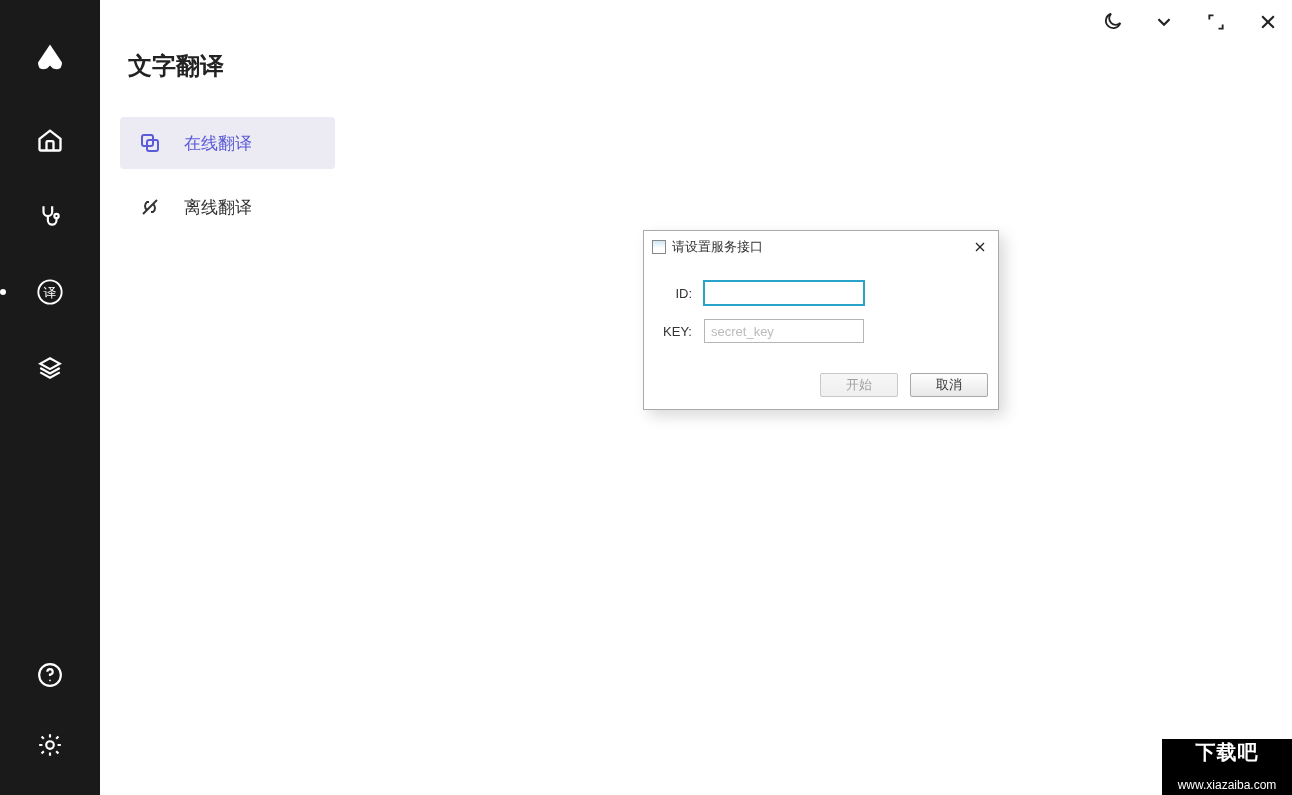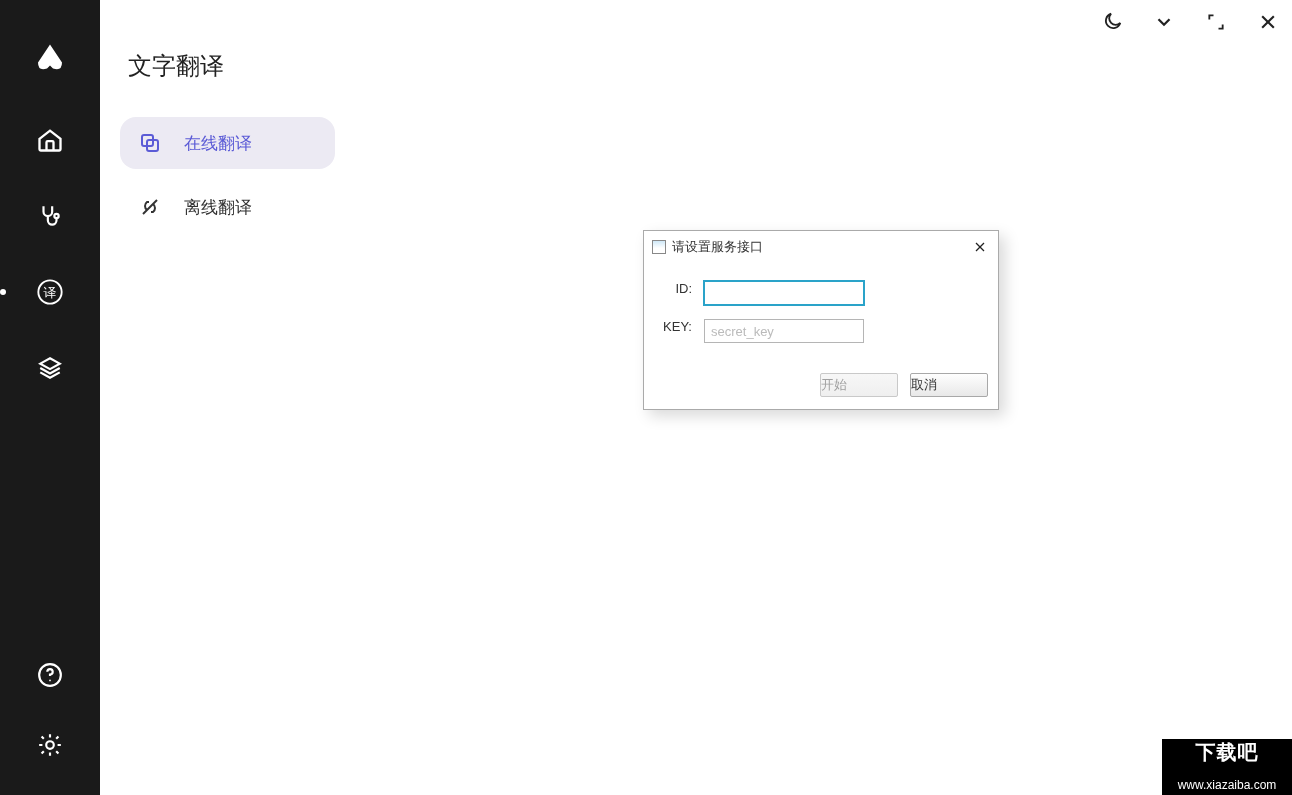--- a/index.html
+++ b/index.html
@@ -11,22 +11,22 @@
   .rail .logo { margin-bottom: 40px; }
   .rail .nav { display: flex; flex-direction: column; align-items: center; gap: 36px; flex: 1; }
   .rail .nav-item { width: 40px; height: 40px; display: flex; align-items: center; justify-content: center; cursor: pointer; position: relative; }
   .rail .nav-item.active::before {
     content: ""; position: absolute; left: -30px; width: 6px; height: 6px; background: #fff; border-radius: 50%;
   }
   .rail .bottom { display: flex; flex-direction: column; align-items: center; gap: 30px; padding-bottom: 30px; }
 
   
   .sidebar { width: 250px; height: 100%; background: #fff; padding: 50px 15px 0 20px; }
-  .sidebar h1 { font-size: 24px; font-weight: 400; color: #222; margin-left: 8px; margin-bottom: 35px; }
-  .side-item { display: flex; align-items: center; gap: 22px; padding: 14px 18px; border-radius: 16px; cursor: pointer; margin-bottom: 12px; font-size: 17px; }
+  .sidebar h1 { font-size: 24px; font-weight: 700; color: #222; margin-left: 8px; margin-bottom: 35px; }
+  .side-item { display: flex; align-items: center; gap: 22px; padding: 14px 18px; border-radius: 4px; cursor: pointer; margin-bottom: 12px; font-size: 17px; }
   .side-item.active { background: #eceaf3; color: #5b5bd6; }
   .side-item.active svg path, .side-item.active svg rect { stroke: #5b5bd6; }
   .side-item:not(.active) { color: #333; }
 
   
   .main { flex: 1; position: relative; background: #fff; }
   .titlebar { position: absolute; top: 8px; right: 10px; display: flex; gap: 24px; align-items: center; }
   .titlebar .tb-btn { width: 28px; height: 28px; display:flex; align-items:center; justify-content:center; cursor:pointer; }
 
   
@@ -34,33 +34,33 @@
   .dialog {
     width: 356px; background: #fff; border: 1px solid #aaa;
     box-shadow: 6px 6px 14px rgba(0,0,0,0.15); font-size: 13px; color: #333;
   }
   .dlg-title { display:flex; align-items:center; justify-content:space-between; padding: 6px 8px 4px 8px; }
   .dlg-title-left { display:flex; align-items:center; gap:6px; }
   .dlg-title-icon { width:14px; height:14px; border:1px solid #888; background: linear-gradient(#cfe8f7,#fff 60%); }
   .dlg-close { cursor:pointer; width:20px; height:20px; display:flex; align-items:center; justify-content:center; font-size:14px; }
   .dlg-info { padding: 6px 12px 10px 12px; line-height: 1.5; border-bottom: 1px solid #e5e5e5; }
   .dlg-body { padding: 20px 12px 10px 12px; }
-  .field-row { display:flex; gap: 12px; margin-bottom: 14px; }
+  .field-row { display:flex; align-items:center; gap: 12px; margin-bottom: 14px; }
   .field-row label { width: 36px; text-align:right; }
   .field-row input {
     width: 160px; height: 24px; padding: 2px 6px; font-size: 13px;
     border: 1px solid #b5b5b5; background:#fff; color:#c2410c;
   }
   .field-row input.focused { border: 1px solid #2aa3c9; box-shadow: 0 0 0 1px #2aa3c9; outline:none; }
   .field-row input::placeholder { color: #bbb; }
   .dlg-buttons { display:flex; justify-content:flex-end; gap: 12px; padding: 6px 10px 12px 10px; }
   .dlg-btn {
     width: 78px; height: 24px; font-size: 13px; cursor:pointer;
     border: 1px solid #a8a8a8; background: linear-gradient(#fefefe,#e8e8e8);
-    display:flex; align-items:center; border-radius:2px;
+    display:flex; align-items:center; justify-content:center; border-radius:2px;
   }
   .dlg-btn.disabled { color:#a0a0a0; border-color:#c9c9c9; background: linear-gradient(#f7f7f7,#efefef); cursor:default; }
 
   
   .watermark {
     position: absolute; right: 0; bottom: 0; width: 130px; height: 56px;
     background: #000; color: #fff; display:flex; flex-direction:column; align-items:center; justify-content:center;
     font-family: "SimHei", sans-serif;
   }
   .watermark .big { font-size: 20px; font-weight: 900; letter-spacing: 1px; line-height: 1; }

